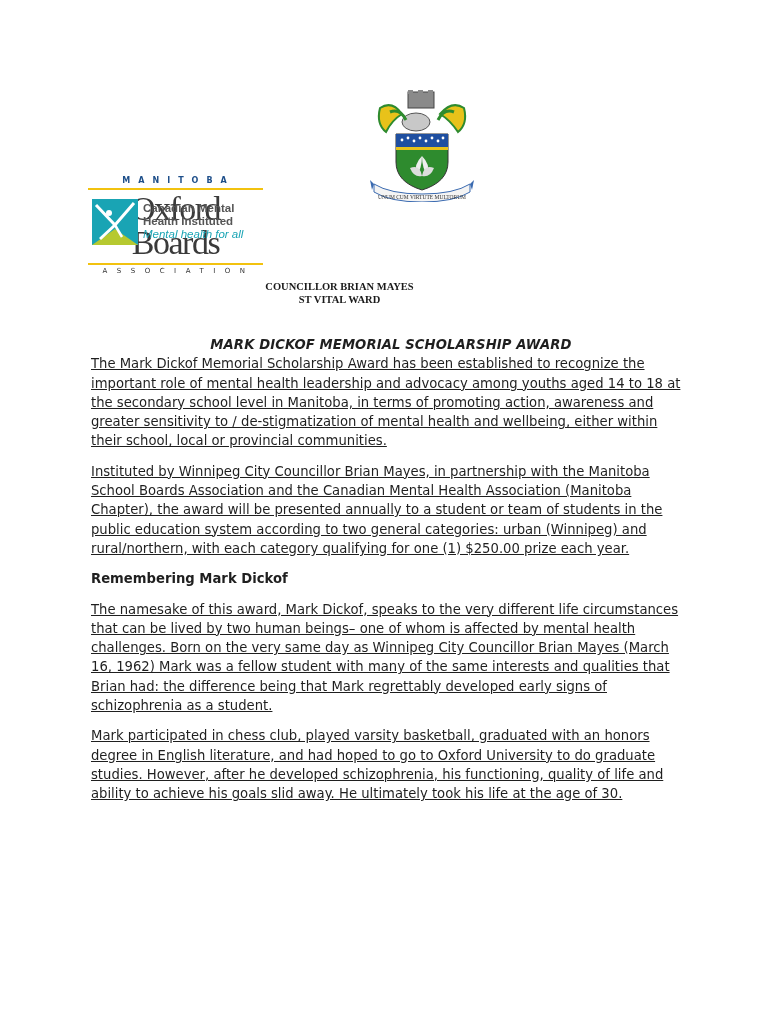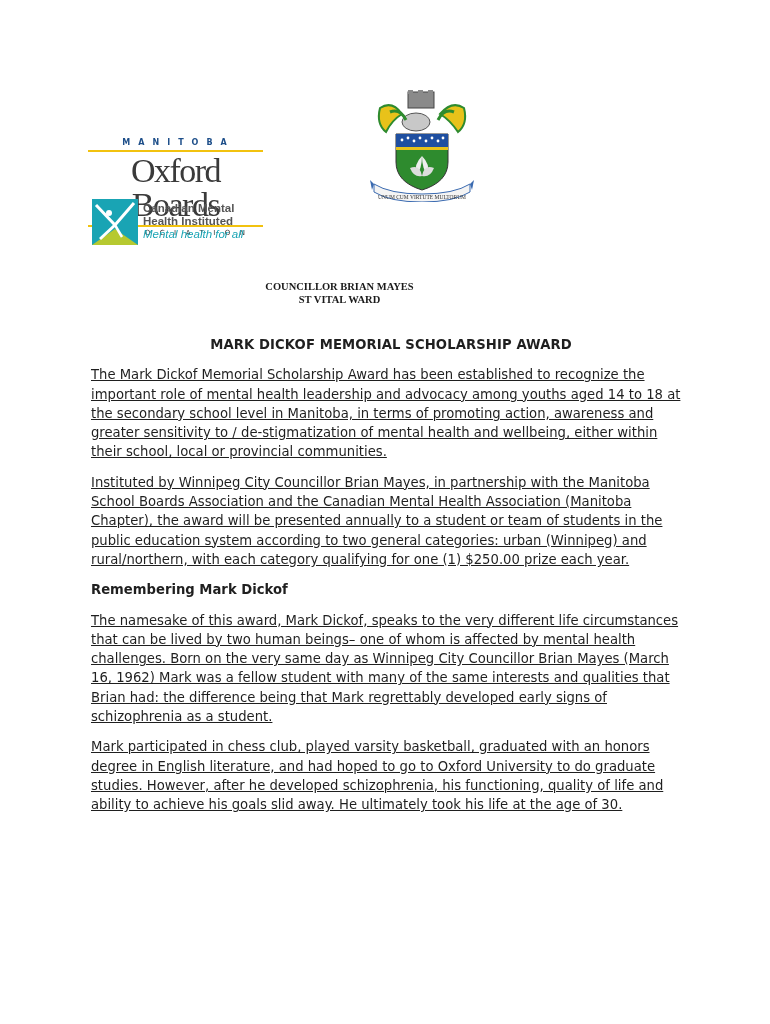--- a/index.html
+++ b/index.html
@@ -1,35 +1,35 @@
 <!DOCTYPE html>
 <html><head>
 <meta charset="utf-8">
 <style>
   html, body { margin:0; padding:0; background:#fff; }
   body { width:770px; height:1024px; position:relative; overflow:hidden; color:#1a1a1a; }
   .abs { position:absolute; }
   
   .msba { left:88px; top:138px; width:175px; }
-  .msba-top { font-family:"DejaVu Sans", sans-serif; font-weight:bold; font-size:8px; letter-spacing:8px; color:#1e4f8a; text-align:center; padding-left:6px; }
+  .msba-top { font-family:"DejaVu Sans", sans-serif; font-weight:bold; font-size:8px; letter-spacing:8px; color:#1e4f8a; text-align:center; padding-left:6px;margin-top:38px; }
   .msba-line { height:2px; background:#f2c20f; margin:3px 0 2px 0; }
   .msba-main { font-family:"Liberation Serif", serif; font-size:34px; color:#3a3a3a; text-align:center; line-height:34px; letter-spacing:-1.5px; }
   .msba-bot { font-family:"DejaVu Sans", sans-serif; font-size:7px; letter-spacing:9.5px; color:#333; text-align:center; padding-left:6px; margin-top:2px; }
   
   .cmha { left:92px; top:199px; width:170px; height:50px; }
   .cmha-mark { position:absolute; left:0; top:0; width:46px; height:46px; }
   .cmha-text { position:absolute; left:51px; top:3px; font-family:"Liberation Sans", sans-serif; font-size:11.5px; line-height:13px; color:#555; font-weight:bold; }
   .cmha-tag { color:#19a4b4; font-style:italic; font-weight:normal; }
   
   .crest { left:370px; top:90px; width:104px; height:112px; }
   
   .councillor { left:0; width:679px; top:281px; text-align:center; font-family:"Liberation Serif", serif; font-weight:bold; font-size:10.5px; line-height:12.5px; }
   
   .doc { left:91px; top:335px; width:600px; font-family:"DejaVu Sans", sans-serif; font-size:13.2px; line-height:19.3px; color:#1f1f1f; }
-  .title { text-align:center; font-weight:bold; margin:0 0 11px 0; letter-spacing:0.1px; }
+  .title { text-align:center; font-weight:bold; margin:0 0 0 0; letter-spacing:0.1px;font-style:italic; }
   .h2 { font-weight:bold; margin:0 0 11px 0; }
   .p { margin:0 0 11px 0;text-decoration:underline; }
 </style>
 </head>
 <body>
 
 <div class="abs msba">
   <div class="msba-top">MANITOBA</div>
   <div class="msba-line"></div>
   <div class="msba-main">Oxford Boards</div>

